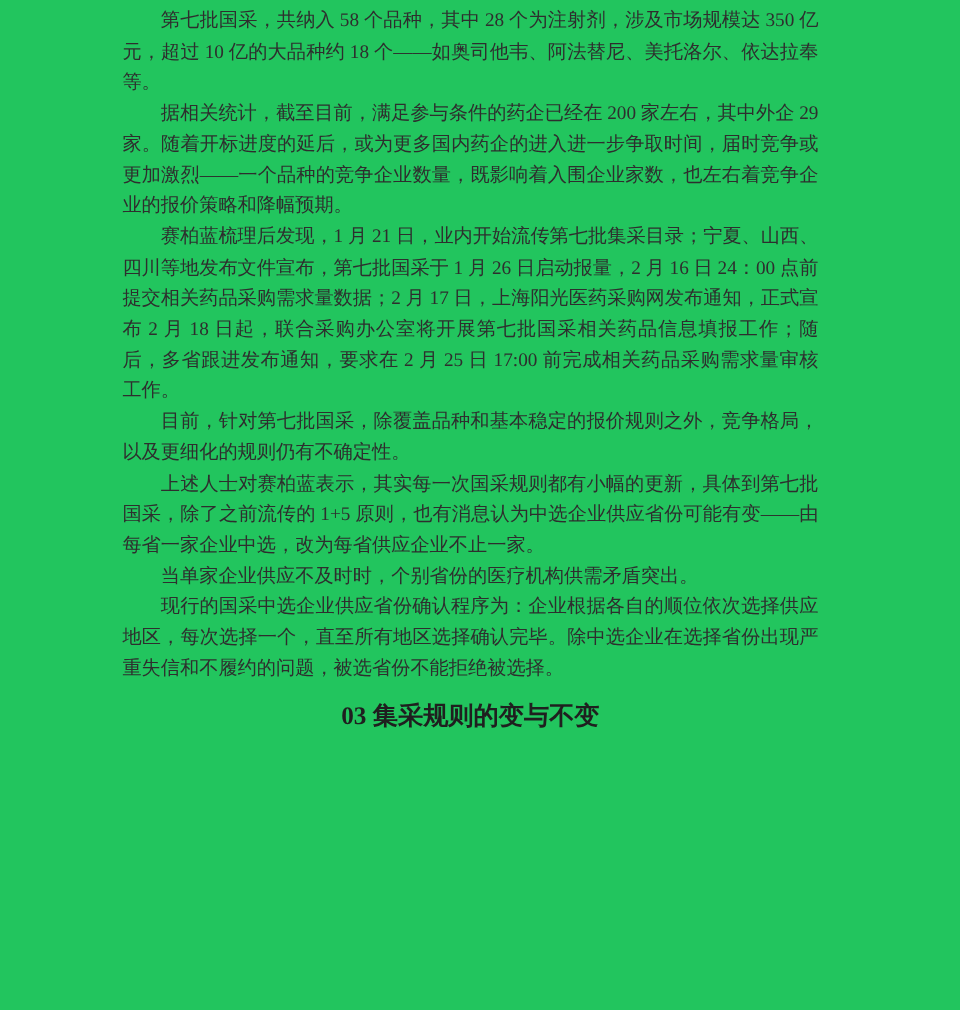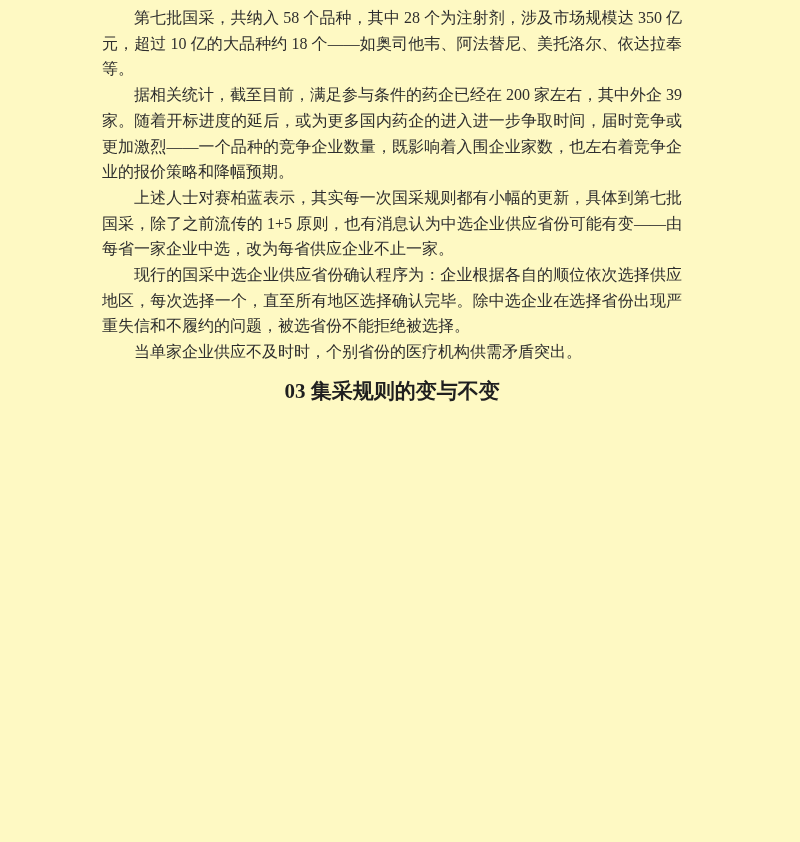--- a/index.html
+++ b/index.html
@@ -5,21 +5,21 @@
   html, body {
     margin: 0;
     padding: 0;
     background: #ffffff;
   }
   .page {
     position: relative;
     width: 800px;
     height: 842px;
     margin: 0;
-    background: #fef9c3;
+    background: #22c55e;
     box-sizing: border-box;
     padding: 5px 118px 0 102px;
     overflow: hidden;
     font-family: "Liberation Serif", "DejaVu Serif", serif;
     color: #2e2e2e;
   }
   p.body-para {
     margin: 0;
     padding: 0;
     font-size: 16px;
@@ -40,19 +40,21 @@
     text-indent: 0;
     color: #1f1f1f;
     font-family: "Liberation Serif", "DejaVu Serif", serif;
   }
 </style>
 </head>
 <body>
 
 <div class="page">
   <p class="body-para">第七批国采，共纳入 58 个品种，其中 28 个为注射剂，涉及市场规模达 350 亿元，超过 10 亿的大品种约 18 个——如奥司他韦、阿法替尼、美托洛尔、依达拉奉等。</p>
-  <p class="body-para">据相关统计，截至目前，满足参与条件的药企已经在 200 家左右，其中外企 39 家。随着开标进度的延后，或为更多国内药企的进入进一步争取时间，届时竞争或更加激烈——一个品种的竞争企业数量，既影响着入围企业家数，也左右着竞争企业的报价策略和降幅预期。</p>
+  <p class="body-para">据相关统计，截至目前，满足参与条件的药企已经在 200 家左右，其中外企 29 家。随着开标进度的延后，或为更多国内药企的进入进一步争取时间，届时竞争或更加激烈——一个品种的竞争企业数量，既影响着入围企业家数，也左右着竞争企业的报价策略和降幅预期。</p>
+  <p class="body-para">赛柏蓝梳理后发现，1 月 21 日，业内开始流传第七批集采目录；宁夏、山西、四川等地发布文件宣布，第七批国采于 1 月 26 日启动报量，2 月 16 日 24：00 点前提交相关药品采购需求量数据；2 月 17 日，上海阳光医药采购网发布通知，正式宣布 2 月 18 日起，联合采购办公室将开展第七批国采相关药品信息填报工作；随后，多省跟进发布通知，要求在 2 月 25 日 17:00 前完成相关药品采购需求量审核工作。</p>
+  <p class="body-para">目前，针对第七批国采，除覆盖品种和基本稳定的报价规则之外，竞争格局，以及更细化的规则仍有不确定性。</p>
   <p class="body-para">上述人士对赛柏蓝表示，其实每一次国采规则都有小幅的更新，具体到第七批国采，除了之前流传的 1+5 原则，也有消息认为中选企业供应省份可能有变——由每省一家企业中选，改为每省供应企业不止一家。</p>
+  <p class="body-para">当单家企业供应不及时时，个别省份的医疗机构供需矛盾突出。</p>
   <p class="body-para">现行的国采中选企业供应省份确认程序为：企业根据各自的顺位依次选择供应地区，每次选择一个，直至所有地区选择确认完毕。除中选企业在选择省份出现严重失信和不履约的问题，被选省份不能拒绝被选择。</p>
-  <p class="body-para">当单家企业供应不及时时，个别省份的医疗机构供需矛盾突出。</p>
   <h2 class="section-heading">03 集采规则的变与不变</h2>
 
 </div>
 
 </body></html>

